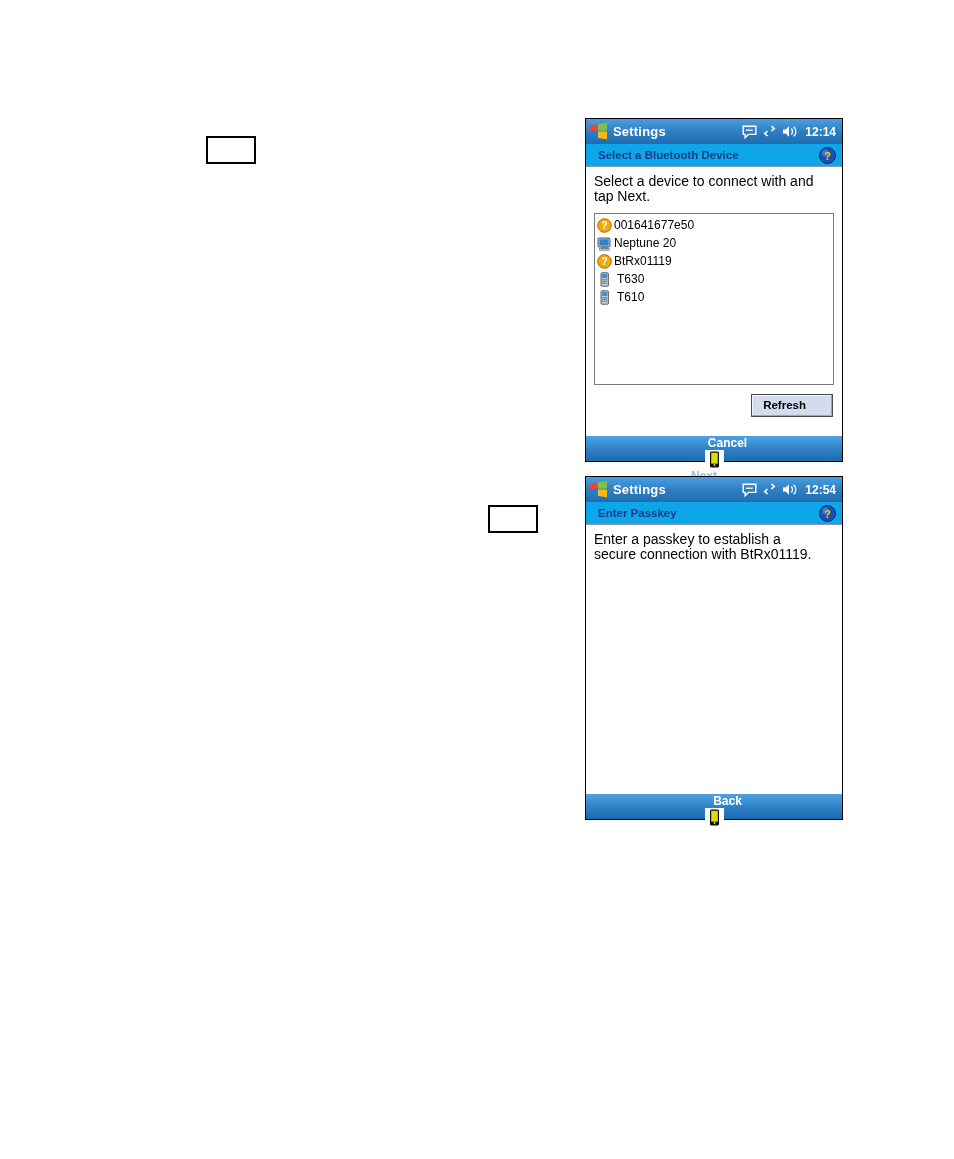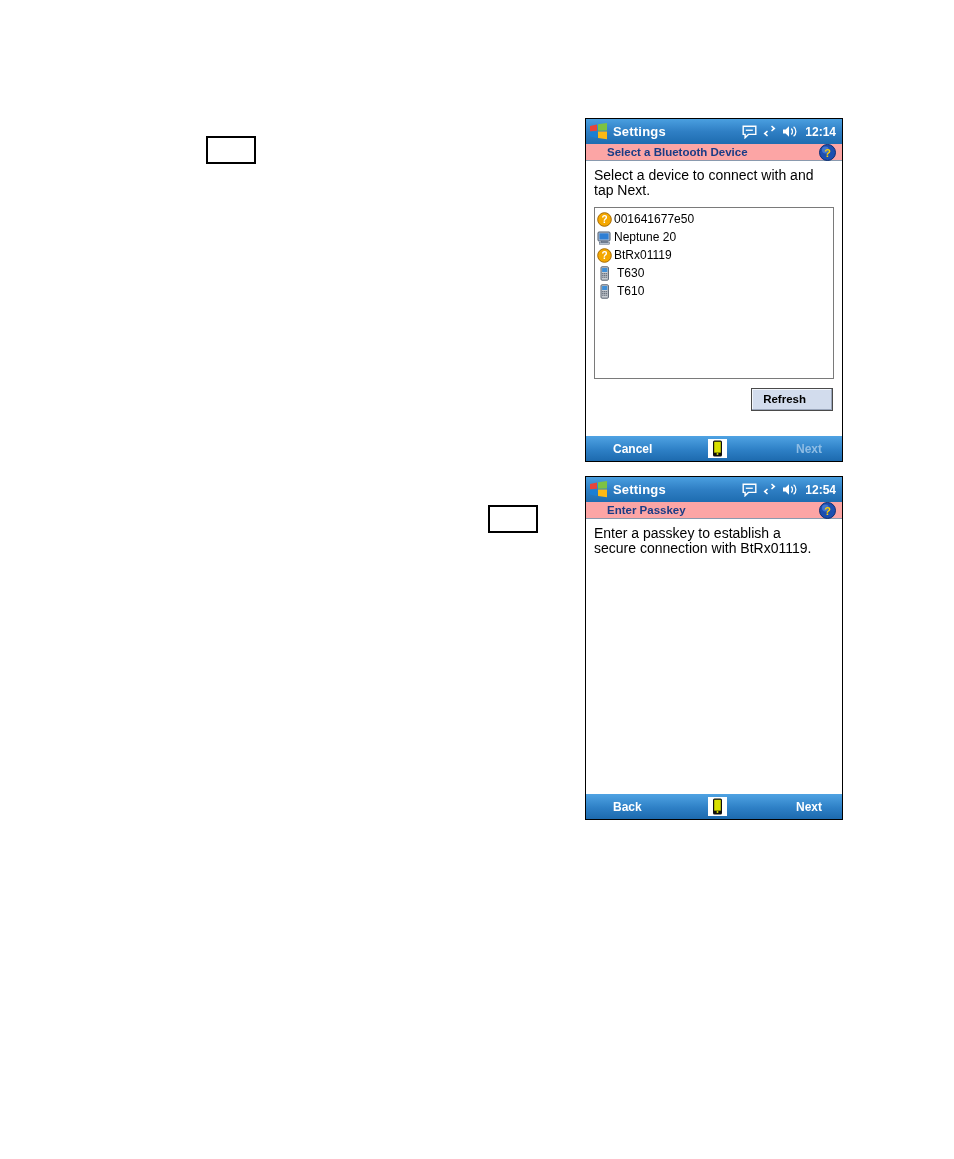--- a/index.html
+++ b/index.html
@@ -69,26 +69,26 @@
   }
   .tray-clock {
     color: #ffffff;
     font-weight: bold;
     font-size: 12px;
     margin-left: 2px;
   }
 
   
   .subtitlebar {
-    height: 17px;
-    background: #fca5a5;
+    height: 23px;
+    background: #0ea5e9;
     border-bottom: 1px solid #8a9aae;
     display: flex;
     align-items: center;
-    padding: 0 6px 0 21px;
+    padding: 0 6px 0 12px;
     box-sizing: border-box;
   }
   .subtitle-text {
     color: #1a3c86;
     font-weight: bold;
     font-size: 11.5px;
     flex: 1 1 auto;
   }
   .help-icon {
     width: 17px;
@@ -200,20 +200,21 @@
   .commandbar {
     position: absolute;
     left: 0;
     right: 0;
     bottom: 0;
     height: 25px;
     background: linear-gradient(to bottom, #4fa3e3 0%, #2e80c6 55%, #1d6aae 100%);
     display: flex;
     align-items: center;
     box-sizing: border-box;
+    flex-direction: column;
   }
   .cmd-left, .cmd-right {
     flex: 1 1 0;
     text-align: center;
     font-size: 12px;
     font-weight: bold;
     color: #ffffff;
   }
   .cmd-left { text-align: left; padding-left: 27px; }
   .cmd-right { text-align: right; padding-right: 20px; }

